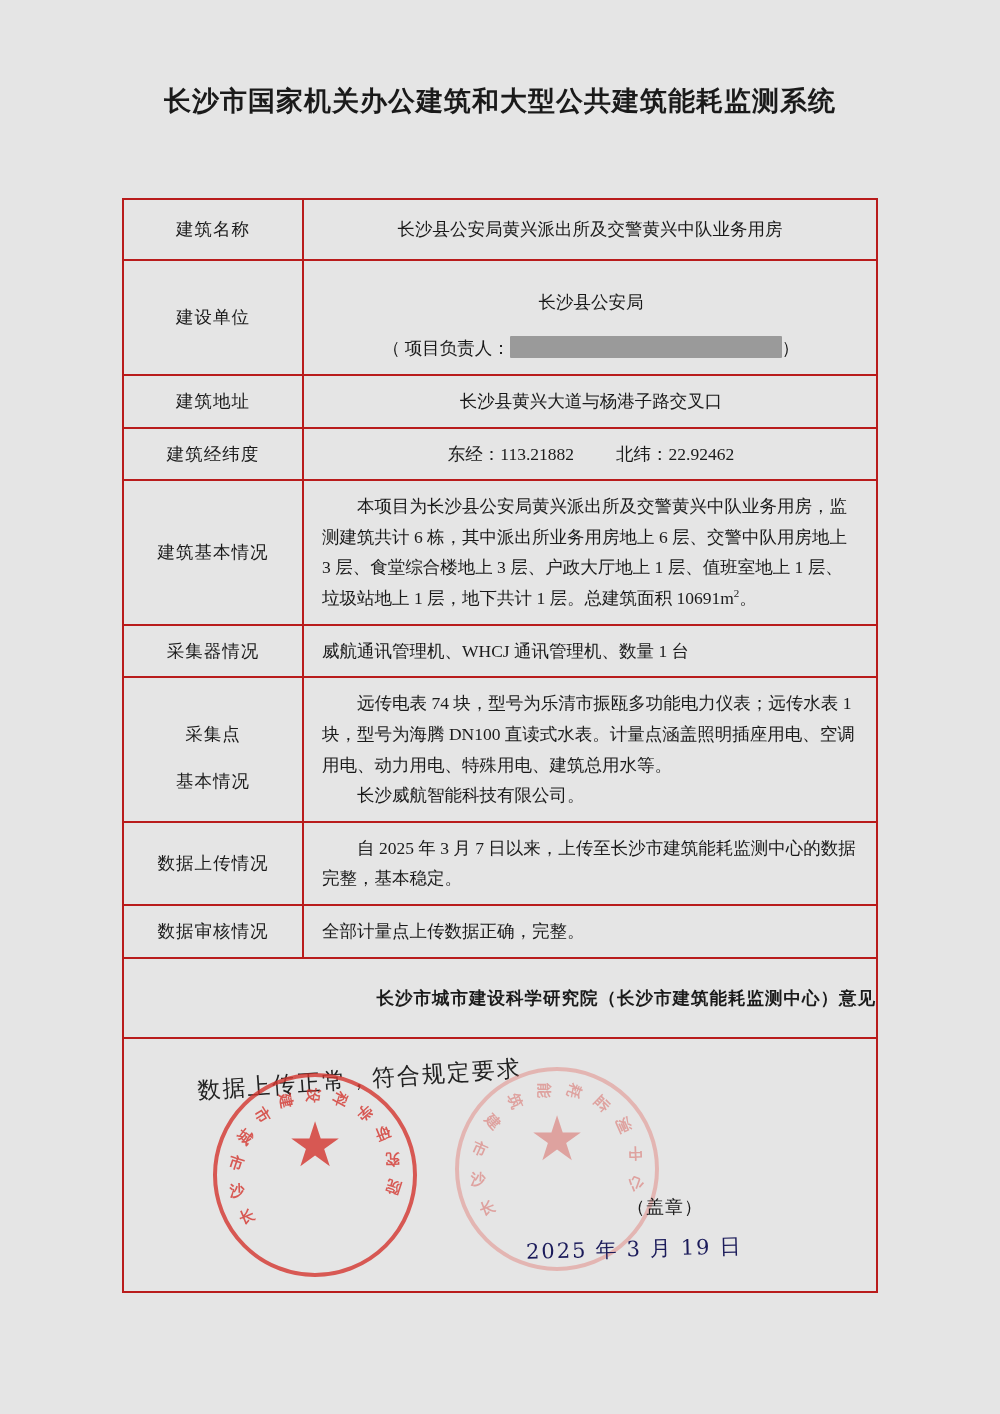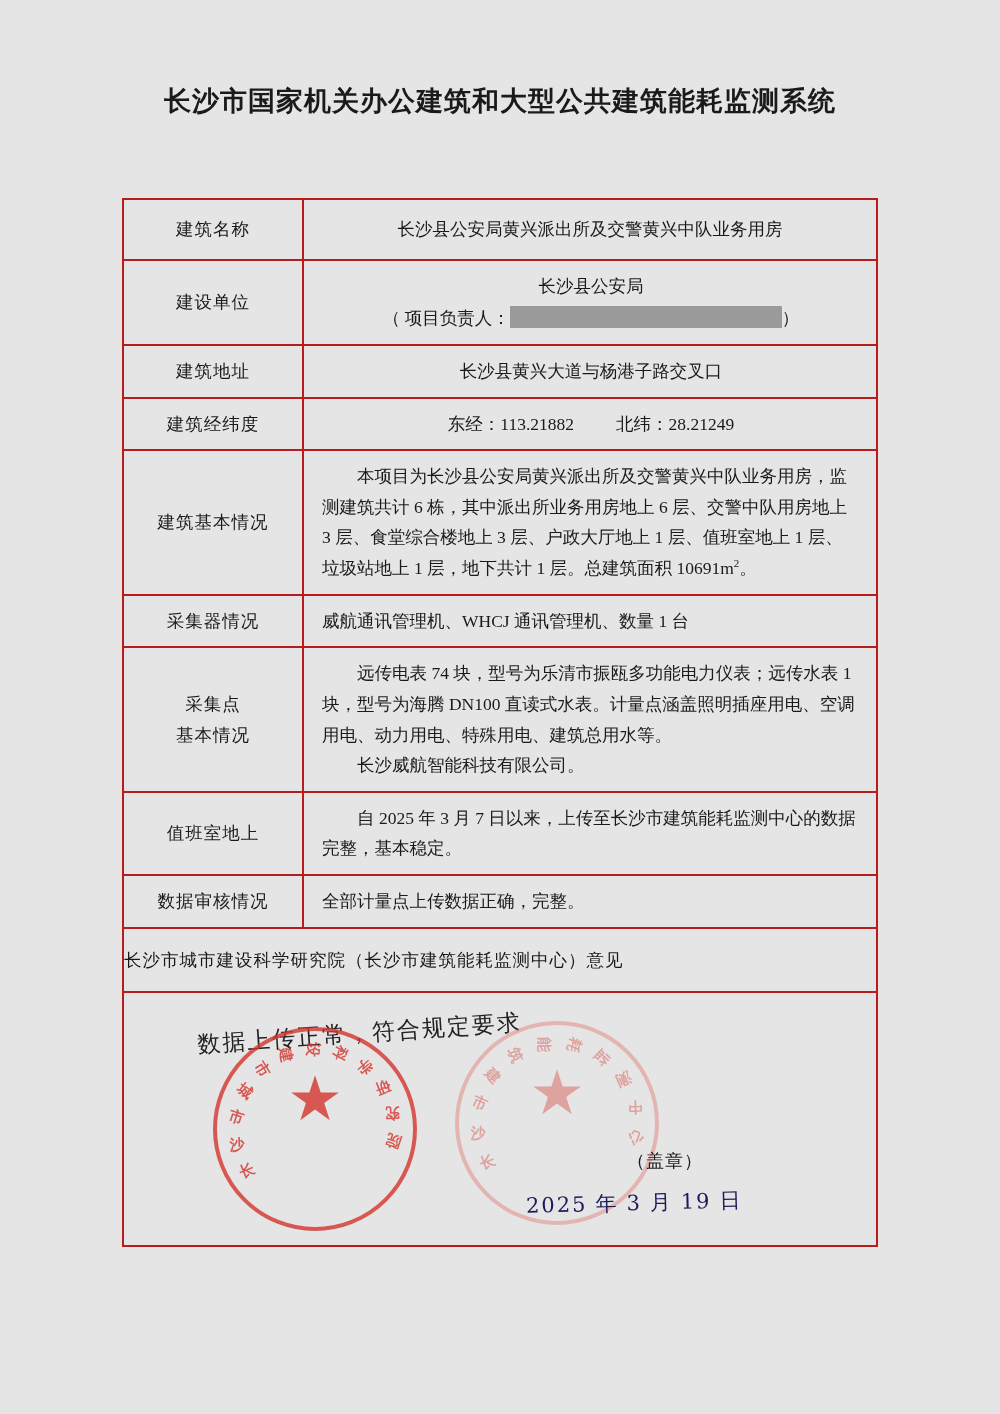--- a/index.html
+++ b/index.html
@@ -69,33 +69,34 @@
     display: inline-block;
     width: 272px;
     height: 22px;
     background: #9a9a9a;
     vertical-align: -4px;
     border-radius: 1px;
   }
   .sub-line {
     display: block;
     text-align: center;
+    margin-top: 16px;
   }
   .sub-line-2 {
     display: block;
     text-align: center;
-    margin-top: 2px;
+    margin-top: 16px;
   }
   .gap { display: inline-block; width: 42px; }
   sup { font-size: 11px; vertical-align: super; }
   .opinion-row td {
-    text-align: left;
+    text-align: right;
     font-size: 19px;
-    font-weight: normal;
-    padding: 16px 0;
+    font-weight: bold;
+    padding: 24px 0;
     letter-spacing: 1px;
   }
   .seal-row td {
     height: 250px;
     position: relative;
     vertical-align: top;
   }
   .seal-area {
     position: relative;
     height: 248px;
@@ -212,21 +213,21 @@
 
 
       <tr>
         <td class="label">建筑地址</td>
         <td class="value center">长沙县黄兴大道与杨港子路交叉口</td>
       </tr>
 
       <tr>
         <td class="label">建筑经纬度</td>
         <td class="value center">
-          <span>东经：113.21882</span><span class="gap"></span><span>北纬：28.21249</span>
+          <span>东经：113.21882</span><span class="gap"></span><span>北纬：22.92462</span>
         </td>
       </tr>
 
       <tr>
         <td class="label">建筑基本情况</td>
         <td class="value indent"><span>本项目为长沙县公安局黄兴派出所及交警黄兴中队业务用房，监测建筑共计 6 栋，其中派出所业务用房地上 6 层、交警中队用房地上 3 层、食堂综合楼地上 3 层、户政大厅地上 1 层、值班室地上 1 层、垃圾站地上 1 层，地下共计 1 层。总建筑面积 10691m</span><sup>2</sup><span>。</span></td>
       </tr>
 
       <tr>
         <td class="label">采集器情况</td>
@@ -238,21 +239,21 @@
           <span class="sub-line">采集点</span>
           <span class="sub-line">基本情况</span>
         </td>
         <td class="value">
           <div class="indent">远传电表 74 块，型号为乐清市振瓯多功能电力仪表；远传水表 1 块，型号为海腾 DN100 直读式水表。计量点涵盖照明插座用电、空调用电、动力用电、特殊用电、建筑总用水等。</div>
           <div class="indent">长沙威航智能科技有限公司。</div>
         </td>
       </tr>
 
       <tr>
-        <td class="label">值班室地上</td>
+        <td class="label">数据上传情况</td>
         <td class="value indent">自 2025 年 3 月 7 日以来，上传至长沙市建筑能耗监测中心的数据完整，基本稳定。</td>
       </tr>
 
       <tr>
         <td class="label">数据审核情况</td>
         <td class="value">全部计量点上传数据正确，完整。</td>
       </tr>
 
       <tr class="opinion-row">
         <td colspan="2">长沙市城市建设科学研究院（长沙市建筑能耗监测中心）意见</td>

